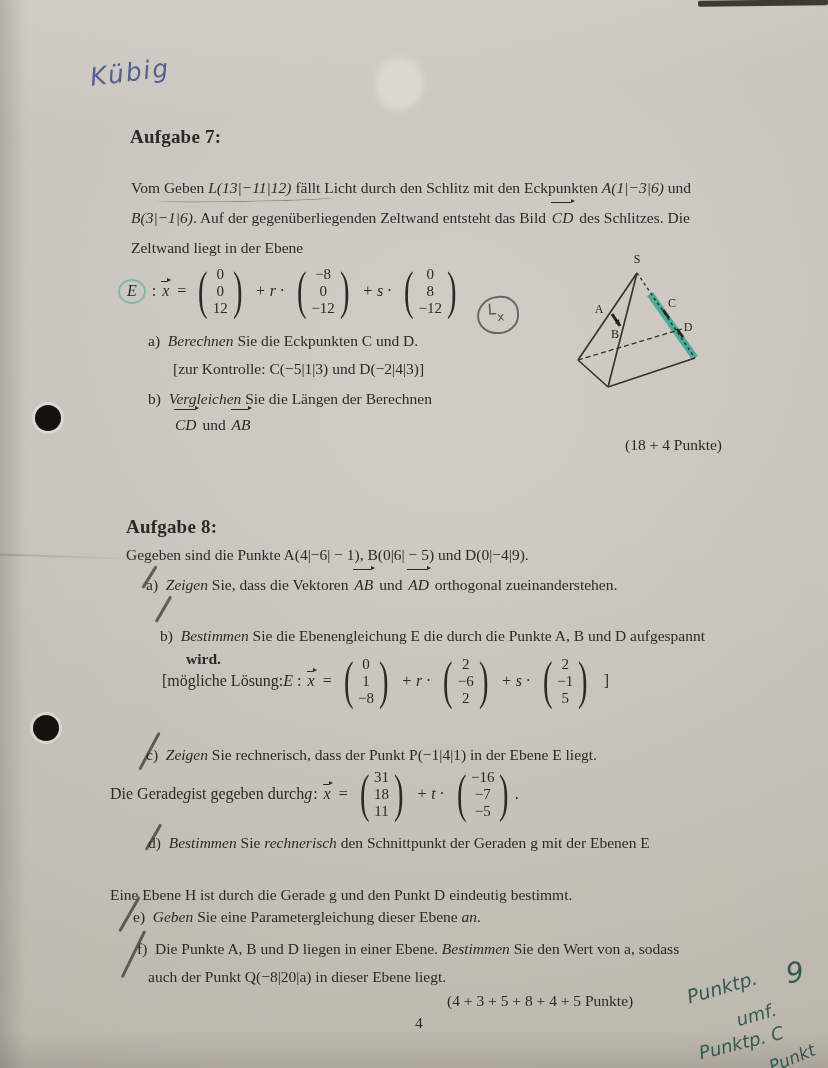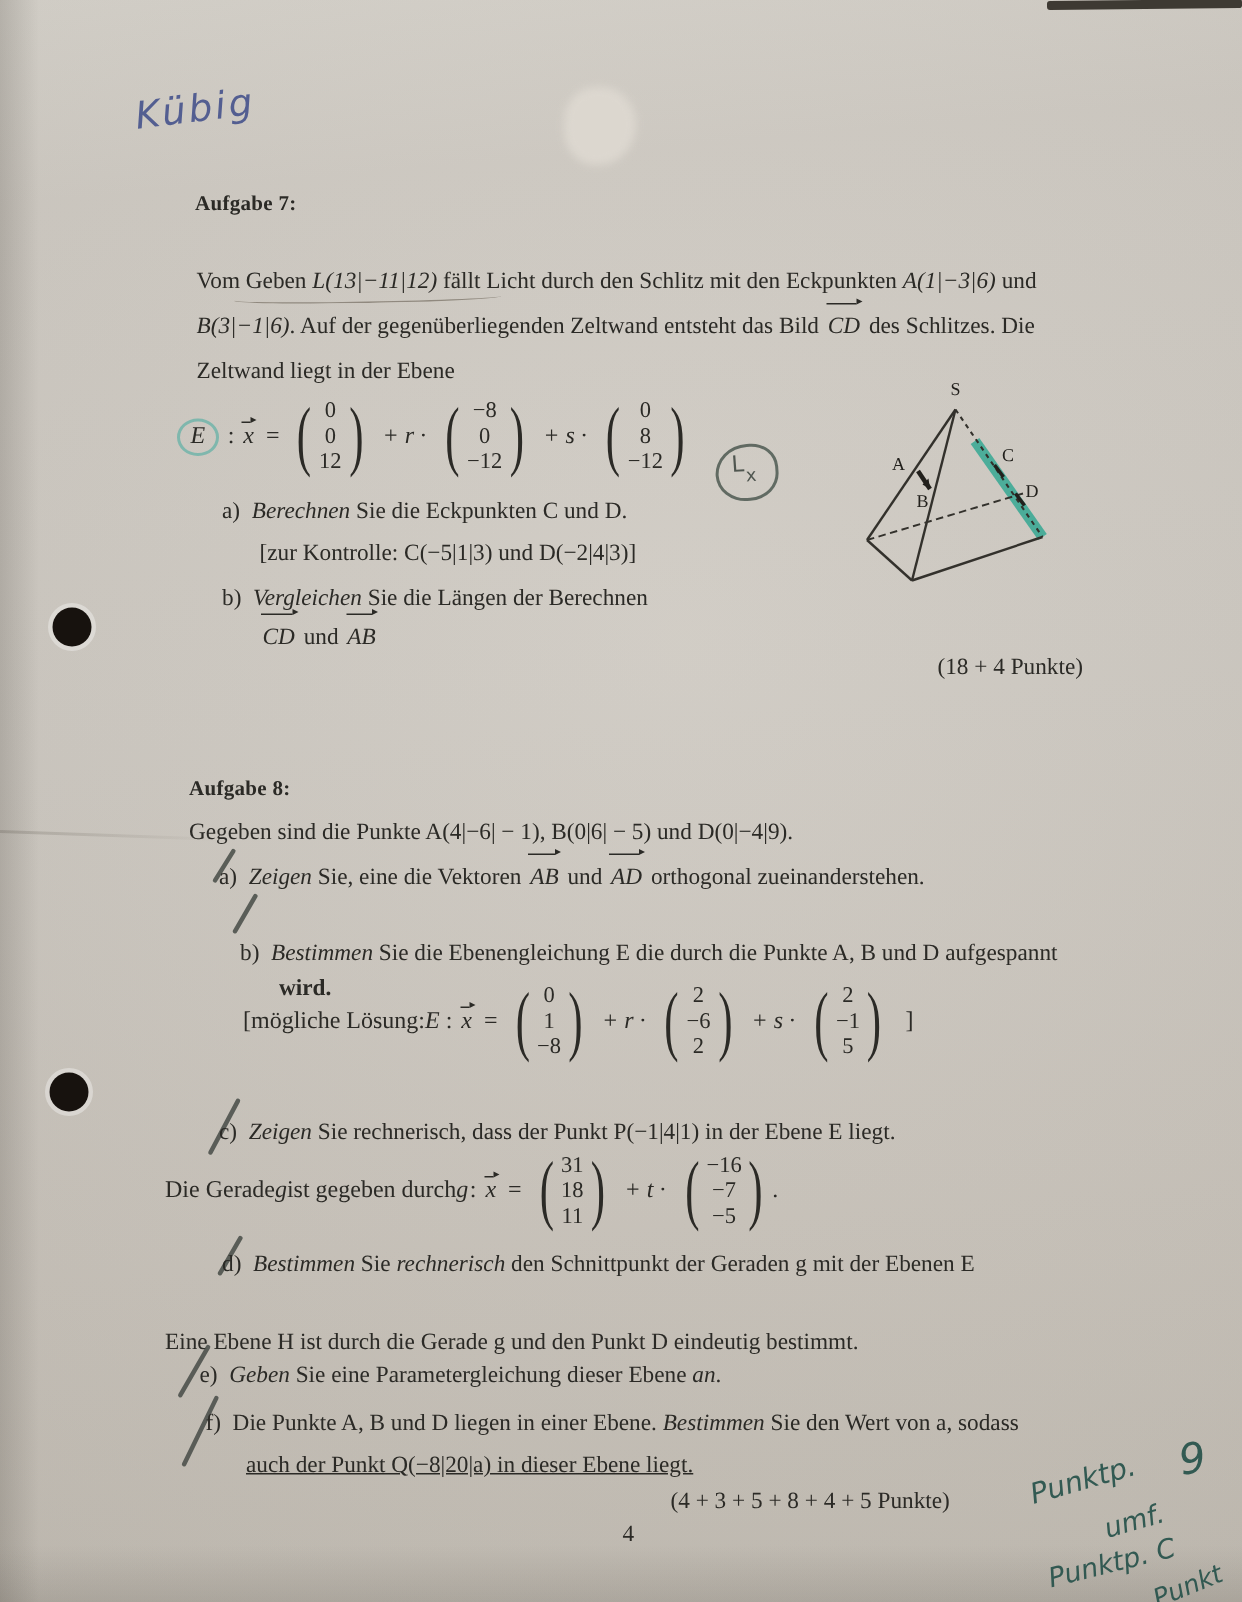--- a/index.html
+++ b/index.html
@@ -16,21 +16,21 @@
   .shade-bottom{left:0;top:1030px;width:828px;height:38px;background:linear-gradient(0deg,rgba(60,55,48,.14),rgba(60,55,48,0));}
   .shade-topright{left:698px;top:0;width:130px;height:6px;background:#3e3a33;transform:rotate(-.6deg);border-radius:2px;}
   .crease{left:0;top:556px;width:150px;height:2px;background:linear-gradient(90deg,rgba(90,84,74,.25),rgba(90,84,74,0));transform:rotate(2deg);}
   .white-blob{left:376px;top:58px;width:48px;height:52px;background:#dfdad2;border-radius:50% 55% 60% 50%;filter:blur(3px);opacity:.85;}
 
   .hole{width:26px;height:26px;border-radius:50%;background:#17120e;box-shadow:0 0 0 3px rgba(255,255,255,.35);}
   .hole1{left:35px;top:405px;}
   .hole2{left:33px;top:715px;}
 
   .txt{font-size:15.5px;line-height:30px;white-space:nowrap;}
-  .heading{font-weight:bold;font-size:14px;letter-spacing:.2px;}
+  .heading{font-weight:bold;font-size:19px;letter-spacing:.2px;}
   .it{font-style:italic;}
   .m{font-style:italic;}
 
   
   .hand-blue{font-family:"DejaVu Sans",sans-serif;font-style:italic;color:#46538c;font-size:25px;letter-spacing:2px;transform:rotate(-7deg);opacity:.9;}
   .hand-teal{font-family:"DejaVu Sans",sans-serif;font-style:italic;color:#27524b;opacity:.92;white-space:nowrap;}
   .slash{width:2.5px;background:#474b46;border-radius:2px;opacity:.85;}
   .pencil-underline{left:156px;top:196px;width:178px;height:5px;border-bottom:1.5px solid #8a8378;border-radius:50%;transform:rotate(-1deg);opacity:.9;}
   .circle-mark{left:477px;top:296px;width:38px;height:34px;border:2px solid #4e5a52;border-radius:55% 45% 50% 50%;color:#3a423c;
     font-family:"DejaVu Sans",sans-serif;font-size:15px;transform:rotate(-4deg);opacity:.85;}
@@ -154,21 +154,21 @@
   <text x="60" y="93" font-size="12" text-anchor="middle" fill="#22201c" font-family="Liberation Serif, serif">B</text>
   <text x="117" y="62" font-size="12" text-anchor="middle" fill="#22201c" font-family="Liberation Serif, serif">C</text>
   <text x="133" y="86" font-size="12" text-anchor="middle" fill="#22201c" font-family="Liberation Serif, serif">D</text>
 </svg>
 
 <div class="abs txt heading" style="left:126px;top:512px;">Aufgabe 8:</div>
 <div class="abs txt" style="left:126px;top:540px;">Gegeben sind die Punkte A(4|−6| − 1), B(0|6| − 5) und D(0|−4|9).</div>
 
 <div class="abs slash" style="left:148px;top:564px;height:26px;transform:rotate(32deg);"></div>
 <div class="abs txt" style="left:146px;top:570px;">
-  <span>a)</span>&nbsp;&nbsp;<span class="it">Zeigen</span><span> Sie, eine die Vektoren </span><span class="vv">AB</span><span> und </span><span class="vv">AD</span><span> orthogonal zueinanderstehen.</span>
+  <span>a)</span>&nbsp;&nbsp;<span class="it">Zeigen</span><span> Sie, dass die Vektoren </span><span class="vv">AB</span><span> und </span><span class="vv">AD</span><span> orthogonal zueinanderstehen.</span>
 </div>
 
 <div class="abs slash" style="left:162px;top:594px;height:30px;transform:rotate(30deg);"></div>
 <div class="abs txt" style="left:160px;top:621px;">
   <span>b)</span>&nbsp;&nbsp;<span class="it">Bestimmen</span><span> Sie die Ebenengleichung E die durch die Punkte A, B und D aufgespannt</span>
 </div>
 <div class="abs txt" style="left:186px;top:644px;font-weight:bold;">wird.</div>
 
 <div class="abs eqrow" style="left:162px;top:648px;height:66px;font-size:16px;">
   <span>[mögliche Lösung: </span>
@@ -252,21 +252,21 @@
 
 <div class="abs slash" style="left:128px;top:894px;height:40px;transform:rotate(30deg);"></div>
 <div class="abs txt" style="left:133px;top:902px;">
   <span>e)</span>&nbsp;&nbsp;<span class="it">Geben</span><span> Sie eine Parametergleichung dieser Ebene </span><span class="it">an</span><span>.</span>
 </div>
 
 <div class="abs slash" style="left:132px;top:928px;height:52px;transform:rotate(26deg);"></div>
 <div class="abs txt" style="left:137px;top:934px;">
   <span>f)</span>&nbsp;&nbsp;<span>Die Punkte A, B und D liegen in einer Ebene. </span><span class="it">Bestimmen</span><span> Sie den Wert von a, sodass</span>
 </div>
-<div class="abs txt" style="left:164px;top:962px;text-decoration:underline;">auch der Punkt Q(−8|20|a) in dieser Ebene liegt.</div>
+<div class="abs txt" style="left:148px;top:962px;">auch der Punkt Q(−8|20|a) in dieser Ebene liegt.</div>
 
 <div class="abs txt" style="left:447px;top:986px;">(4 + 3 + 5  + 8 + 4 + 5 Punkte)</div>
 <div class="abs txt" style="left:415px;top:1008px;">4</div>
 
 <div class="abs hand-teal" style="left:686px;top:976px;font-size:19px;transform:rotate(-16deg);">Punktp.</div>
 <div class="abs hand-teal" style="left:786px;top:956px;font-size:28px;transform:rotate(-10deg);">9</div>
 <div class="abs hand-teal" style="left:736px;top:1004px;font-size:18px;transform:rotate(-16deg);">umf.</div>
 <div class="abs hand-teal" style="left:698px;top:1032px;font-size:18px;transform:rotate(-14deg);">Punktp. C</div>
 <div class="abs hand-teal" style="left:768px;top:1048px;font-size:17px;transform:rotate(-22deg);">Punkt</div>
 

